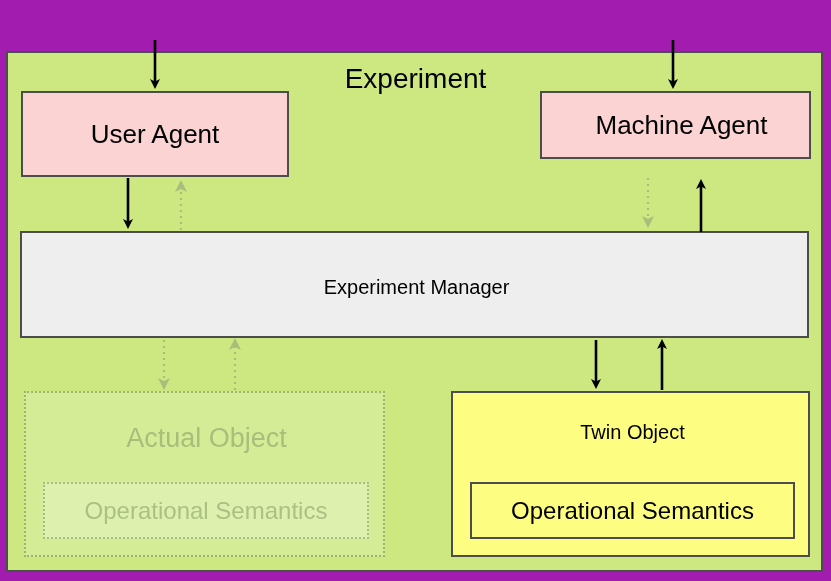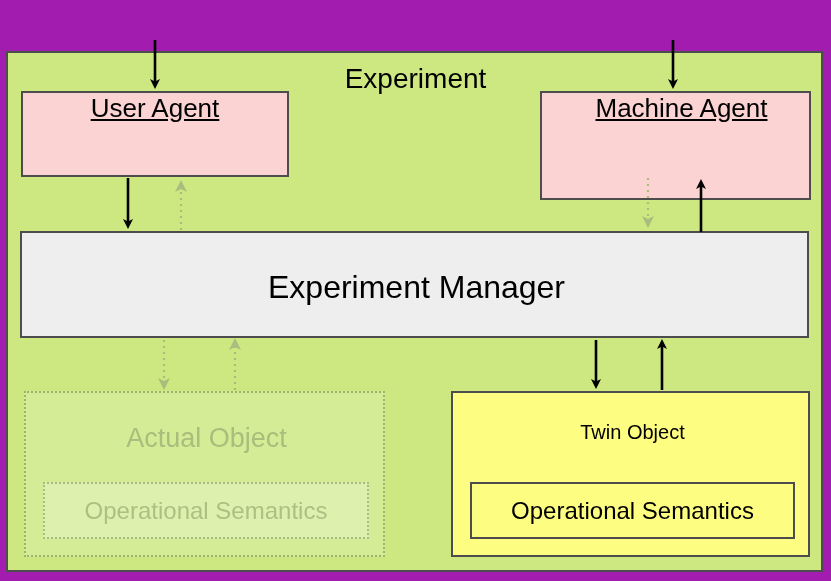--- a/index.html
+++ b/index.html
@@ -38,44 +38,44 @@
     color: #000000;
     line-height: 34px;
     letter-spacing: 0px;
   }
 
   
   .box {
     position: absolute;
     box-sizing: border-box;
     display: flex;
-    justify-content: center;
-    text-align: center;
-    color: #000000;
-    text-decoration: underline;
+    align-items: center;
+    justify-content: center;
+    text-align: center;
+    color: #000000;
   }
 
   .agent-box {
     background: #fcd3d3;
     border: 2px solid #4d4d4d;
     font-size: 26px;
   }
 
   #user-agent-box {
     left: 21px;
     top: 91px;
     width: 268px;
     height: 86px;
   }
 
   #machine-agent-box {
     left: 540px;
     top: 91px;
     width: 271px;
-    height: 109px;
+    height: 68px;
     padding-left: 12px;
   }
 
   #manager-box {
     left: 20px;
     top: 231px;
     width: 789px;
     height: 107px;
     background: #eeeeee;
     border: 2px solid #4d4d4d;
@@ -84,21 +84,21 @@
   #manager-label {
     position: absolute;
     left: 0;
     top: 0;
     width: 789px;
     height: 107px;
     display: flex;
     flex-direction: column;
     align-items: center;
     justify-content: center;
-    font-size: 32px;
+    font-size: 20px;
     line-height: 34px;
     color: #000000;
   }
 
   #workflow-box {
     position: absolute;
     left: 590px;
     top: 24px;
     width: 182px;
     height: 55px;

